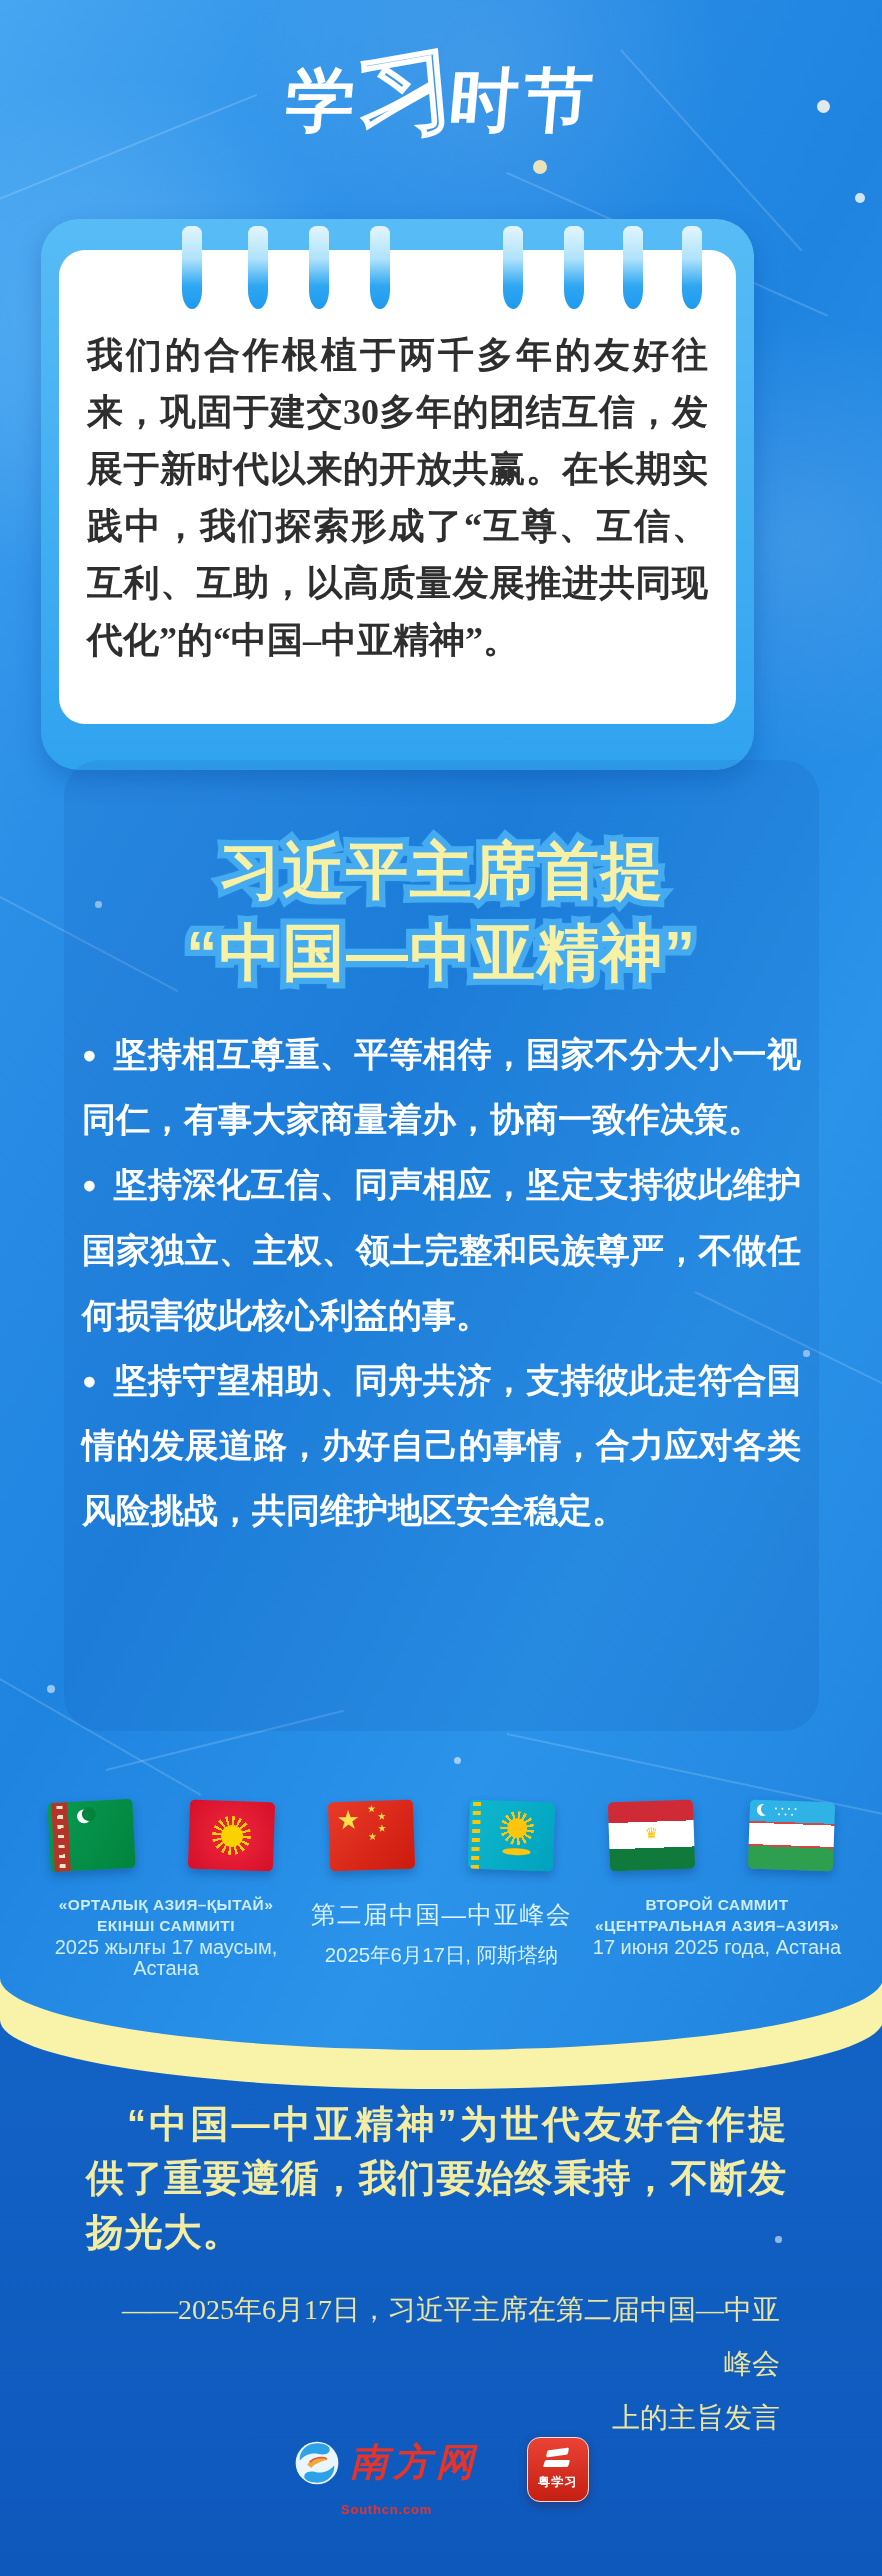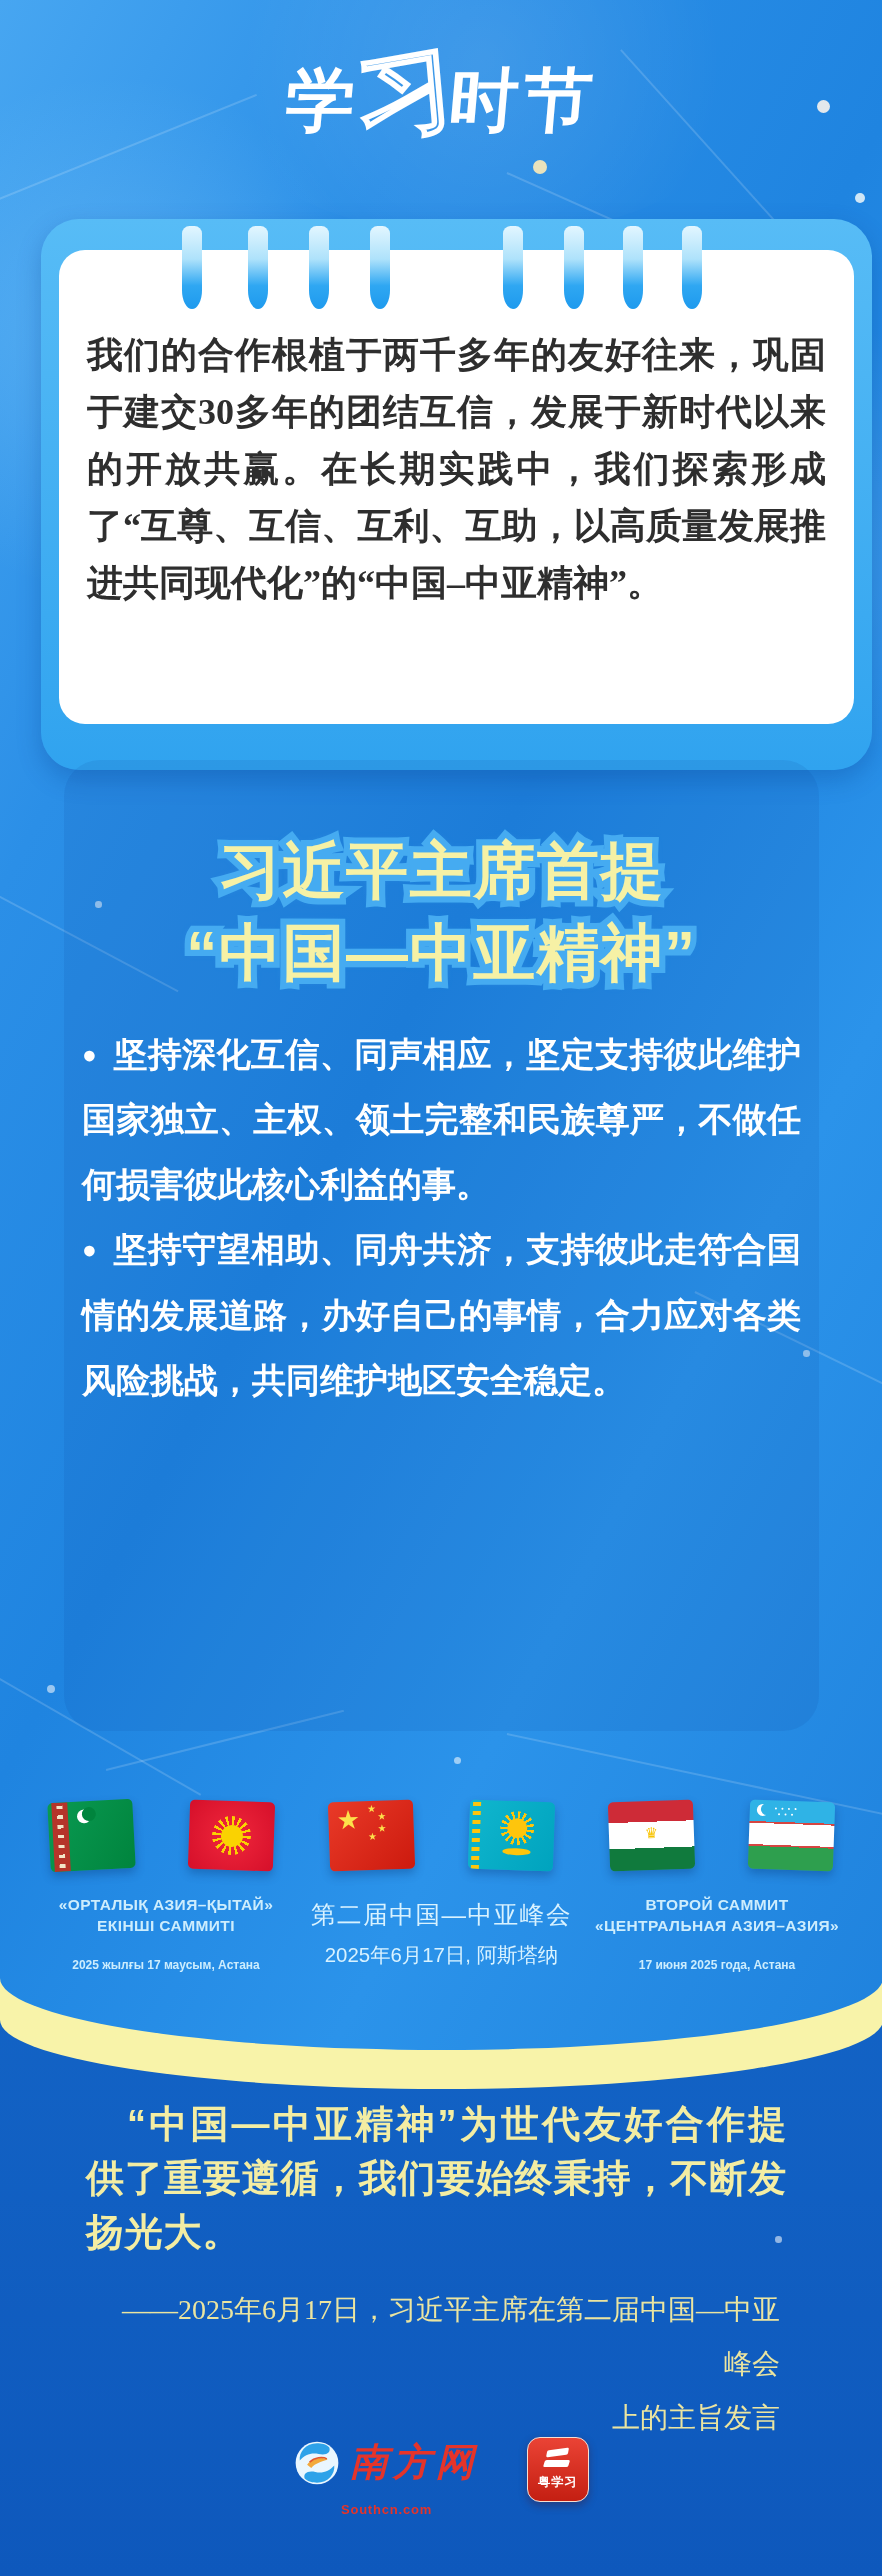--- a/index.html
+++ b/index.html
@@ -44,21 +44,21 @@
 
   
   .logo { position:absolute; left:0; right:0; top:36px; text-align:center;
           color:#fff; transform:skewX(-5deg); }
   .logo .ch1, .logo .ch3 { font-size:69px; font-weight:900; letter-spacing:4.9px; vertical-align:middle; }
   .logo .ch2 { display:inline-block; font-size:96px; font-weight:700; color:transparent;
                -webkit-text-stroke:2.5px #ffffff; transform:rotate(-10deg); margin:0 -3.3px;
                vertical-align:middle; position:relative; top:-6.5px; }
 
   
-  .note-card { position:absolute; left:41px; top:219px; width:831px; height:551px;
+  .note-card { position:absolute; left:41px; top:219px; width:713px; height:551px;
                background:linear-gradient(180deg,#57BCF6,#30A3EF); border-radius:38px;
                box-shadow:0 9.8px 23px rgba(8,60,140,.28); }
   .note-white { position:absolute; left:18px; right:18px; top:31px; bottom:46px;
                 background:#ffffff; border-radius:26px; }
   .ring { position:absolute; top:6.5px; width:19.6px; height:83px;
           background:linear-gradient(180deg,#E2F6FF 0%, #AEE2FB 40%, #2FA7F2 72%, #1E9AEE 100%);
           border-radius:9.8px 9.8px 13px 13px / 9.8px 9.8px 24.5px 24.5px; }
   .r1{left:141px} .r2{left:207px} .r3{left:268px} .r4{left:329px}
   .r5{left:462px} .r6{left:523px} .r7{left:582px} .r8{left:641px}
   .note-text { position:absolute; left:46px; right:46px; top:108px;
@@ -127,21 +127,21 @@
   .uz-moon { position:absolute; left:6.5px; top:4.1px; width:12.3px; height:12.3px; border-radius:50%; background:#fff; }
   .uz-moon::after { content:""; position:absolute; left:4.1px; top:-1.6px; width:12.3px; height:12.3px; border-radius:50%; background:#2FB3E6; }
   .uz-stars { position:absolute; left:24.5px; top:6.5px; width:2.5px; height:2.5px; border-radius:50%; background:#fff;
               box-shadow:6.5px 0 0 #fff, 13px 0 0 #fff, 19.6px 0 0 #fff, 3.3px 5.7px 0 #fff, 9.8px 5.7px 0 #fff, 16.3px 5.7px 0 #fff; }
 
   
   .summit-row { position:absolute; left:23px; right:23px; top:1894px; display:flex; color:#CDEDFD; }
   .s-col { text-align:center; }
   .s-kk { width:286px; } .s-zh { width:265px; } .s-ru { width:286px; }
   .s-kk .s-line, .s-ru .s-line { font-size:15.5px; font-weight:700; line-height:21px; letter-spacing:0.4px; }
-  .s-kk .s-date, .s-ru .s-date { font-size:12px; font-weight:700; line-height:21px; margin-top:19px; }
+  .s-kk .s-date, .s-ru .s-date { font-size:20px; font-weight:400; line-height:21px; margin-top:1px; }
   .s-zh .s-line { font-size:24.5px; line-height:31px; letter-spacing:1.6px; color:#D8F2FF; margin-top:4.9px; }
   .s-zh .s-date { font-size:20.4px; line-height:24.5px; margin-top:13px; color:#D8F2FF; }
 
   
   .footer-quote { position:absolute; left:86px; right:96px; top:2097px; z-index:3;
                   font-size:38px; line-height:54px; font-weight:700; letter-spacing:0.8px;
                   color:#F3EDA3; text-align:justify; text-indent:41px; }
   .attribution { position:absolute; left:86px; right:103px; top:2283px; z-index:3;
                  text-align:right; font-size:28px; line-height:54px; color:#EBE5A0;
                  font-family:"Liberation Serif", serif;margin-left:16px; }
@@ -210,20 +210,21 @@
     </div>
 
     <div class="bullet-panel"></div>
 
     <div class="section-title">
       <div class="title-line" data-text="习近平主席首提"><span>习近平主席首提</span></div>
       <div class="title-line" data-text="“中国—中亚精神”"><span>“中国—中亚精神”</span></div>
     </div>
 
     <ul class="bullets">
+      <li><span class="dot">●</span><span>坚持相互尊重、平等相待，国家不分大小一视同仁，有事大家商量着办，协商一致作决策。</span></li>
       <li><span class="dot">●</span><span>坚持深化互信、同声相应，坚定支持彼此维护国家独立、主权、领土完整和民族尊严，不做任何损害彼此核心利益的事。</span></li>
       <li><span class="dot">●</span><span>坚持守望相助、同舟共济，支持彼此走符合国情的发展道路，办好自己的事情，合力应对各类风险挑战，共同维护地区安全稳定。</span></li>
     </ul>
 
     <div class="flags-row">
       <div class="flag f-tm fr1">
         <span class="tm-stripe"></span>
         <span class="tm-moon"></span>
       </div>
       <div class="flag f-kg fr2">

